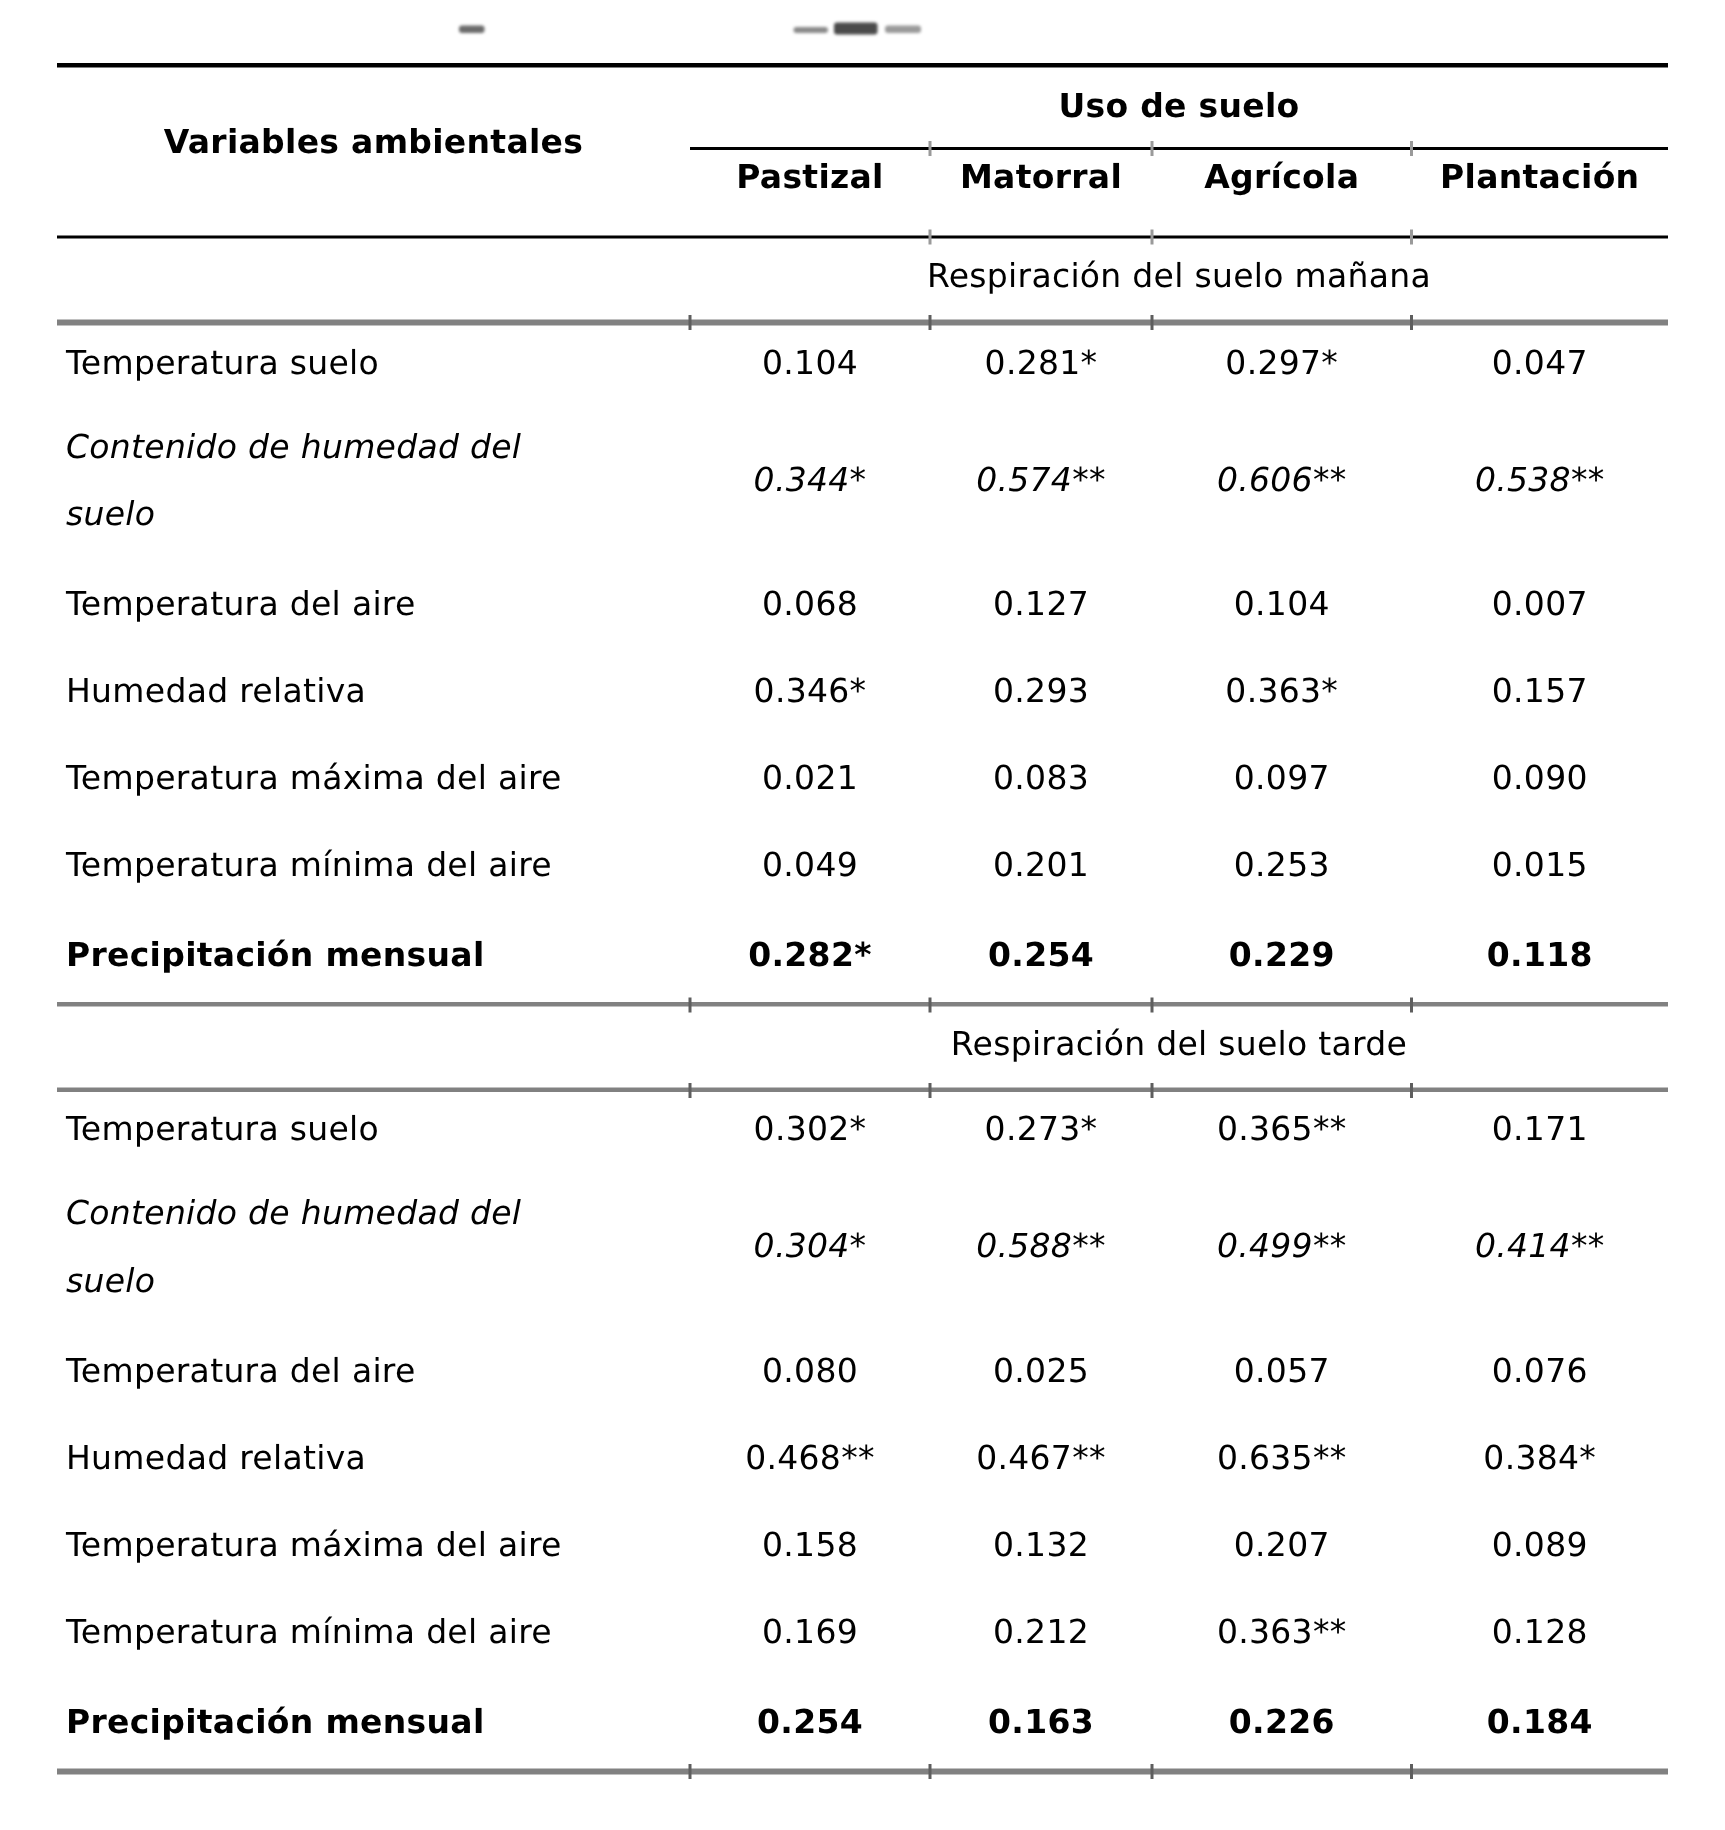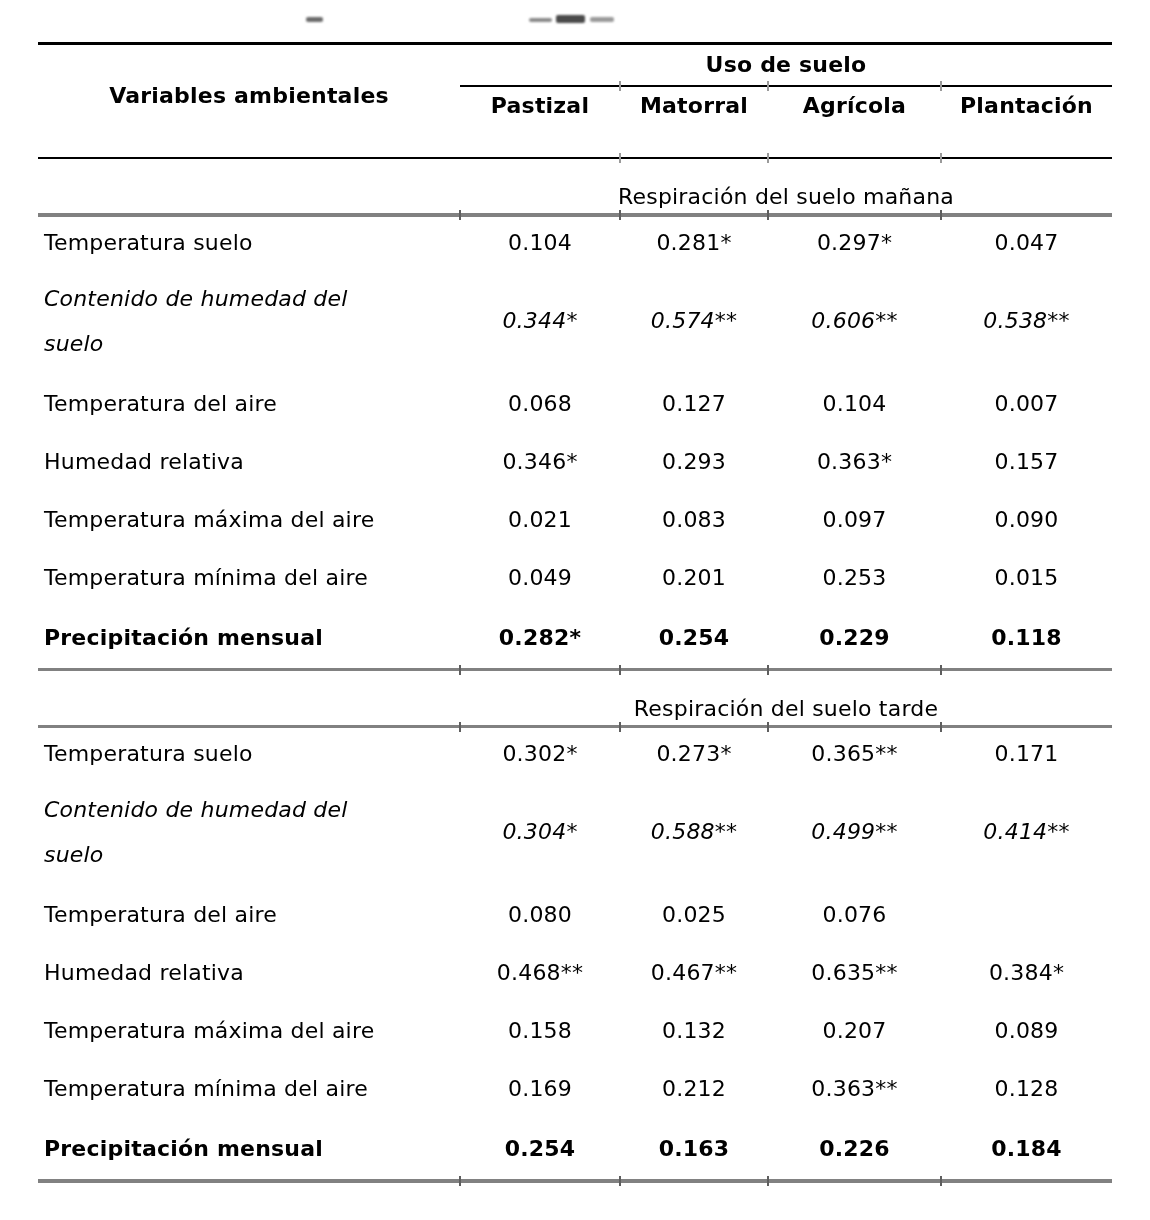--- a/index.html
+++ b/index.html
@@ -37,31 +37,31 @@
   .g1 { left: 159px; } .g2 { left: 307px; } .g3 { left: 480px; }
 
   
   .thead { display: grid; grid-template-columns: 422px 652px; height: 112px; }
   .th-label {
     display: flex; align-items: center; justify-content: center;
     font-weight: bold; padding-bottom: 12px;
   }
   .th-group { display: flex; flex-direction: column; }
   .group-title {
-    height: 40px; display: flex; align-items: center; justify-content: center;
+    height: 53px; display: flex; align-items: center; justify-content: center;
     font-weight: bold; padding-bottom: 1px; box-sizing: border-box;
   }
   .col-heads { height: 44px; display: grid; grid-template-columns: 160px 148px 173px 171px; }
   .col-heads .col {
     display: flex; align-items: center; justify-content: center;
     font-weight: bold; padding-bottom: 8px; box-sizing: border-box;
   }
 
   
-  .section-title-row { height: 54px; display: flex; align-items: flex-end; }
+  .section-title-row { height: 54px; display: flex; }
   .section-title {
     margin-left: 422px; width: 652px;
     display: flex; align-items: center; justify-content: center;
     padding-bottom: 4px; box-sizing: border-box;
   }
 
   
   .row { display: grid; grid-template-columns: 422px 160px 148px 173px 171px; }
   .row.r-std  { height: 58px; }
   .row.r-first{ height: 50px; }
@@ -202,20 +202,21 @@
 suelo</div>
       <div class="cell num">0.304*</div>
       <div class="cell num">0.588**</div>
       <div class="cell num">0.499**</div>
       <div class="cell num">0.414**</div>
     </div>
     <div class="row r-std">
       <div class="cell label">Temperatura del aire</div>
       <div class="cell num">0.080</div>
       <div class="cell num">0.025</div>
+      <div class="cell num">0.057</div>
       <div class="cell num">0.076</div>
     </div>
     <div class="row r-std">
       <div class="cell label">Humedad relativa</div>
       <div class="cell num">0.468**</div>
       <div class="cell num">0.467**</div>
       <div class="cell num">0.635**</div>
       <div class="cell num">0.384*</div>
     </div>
     <div class="row r-std">

